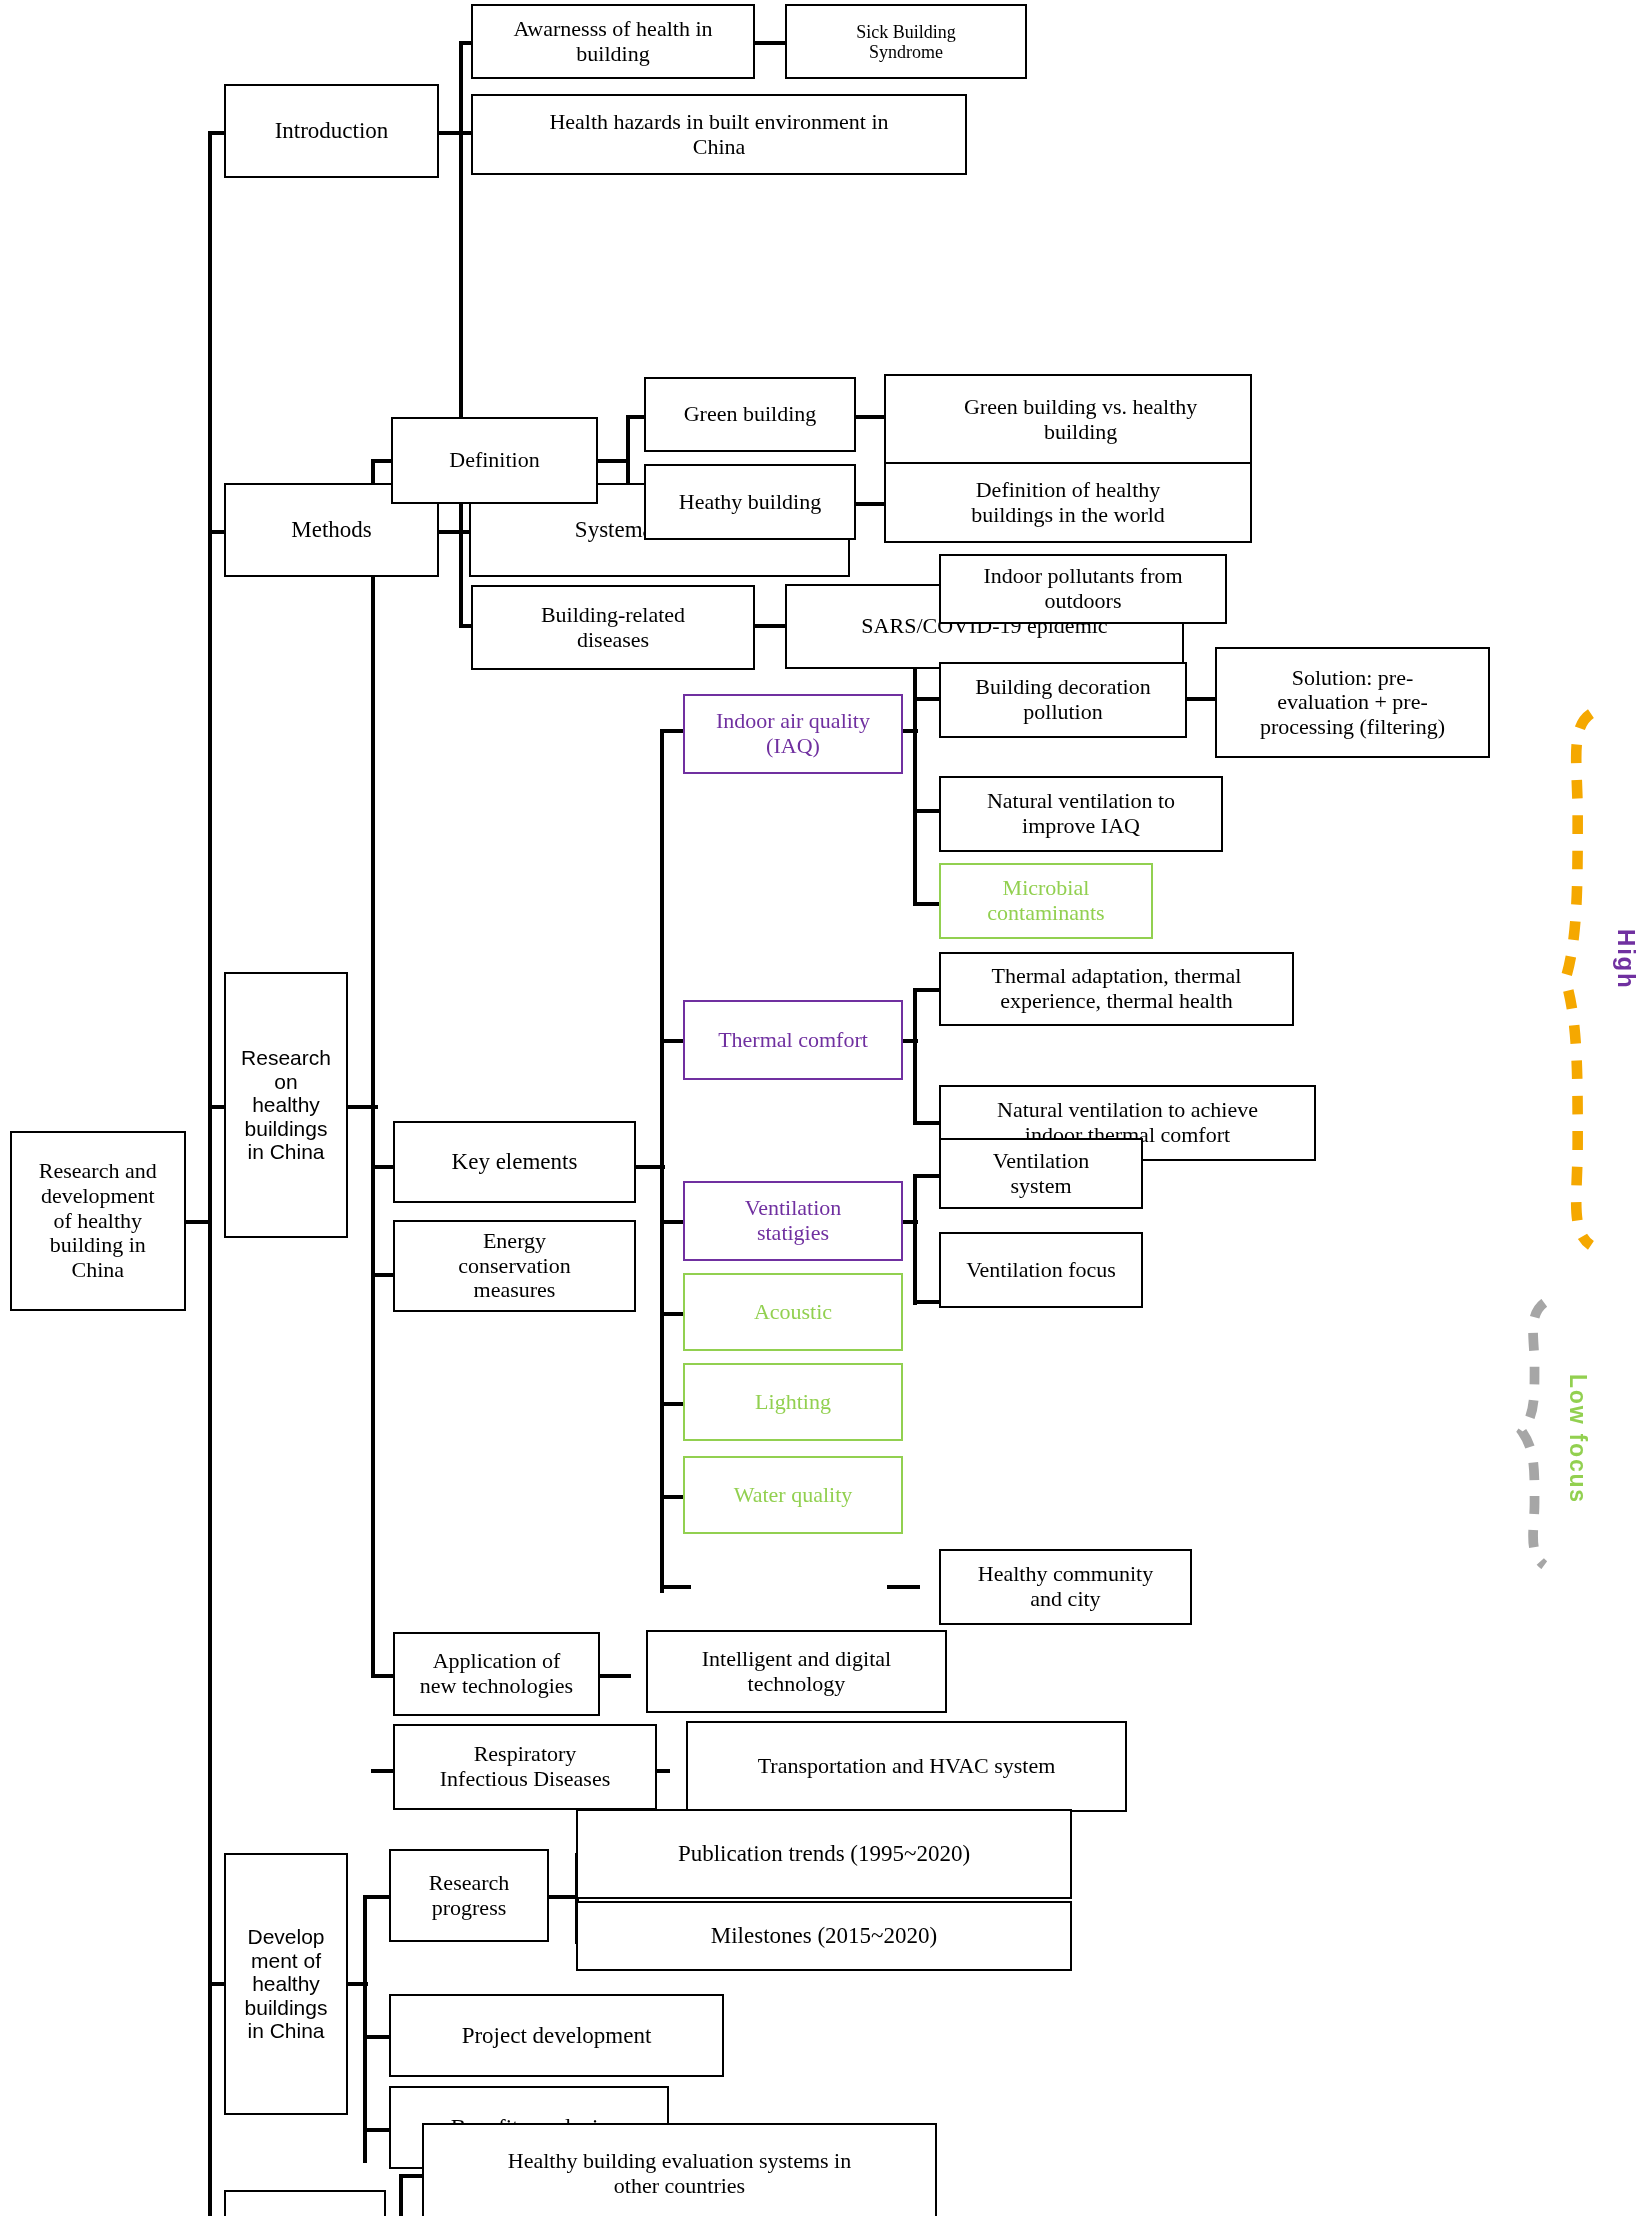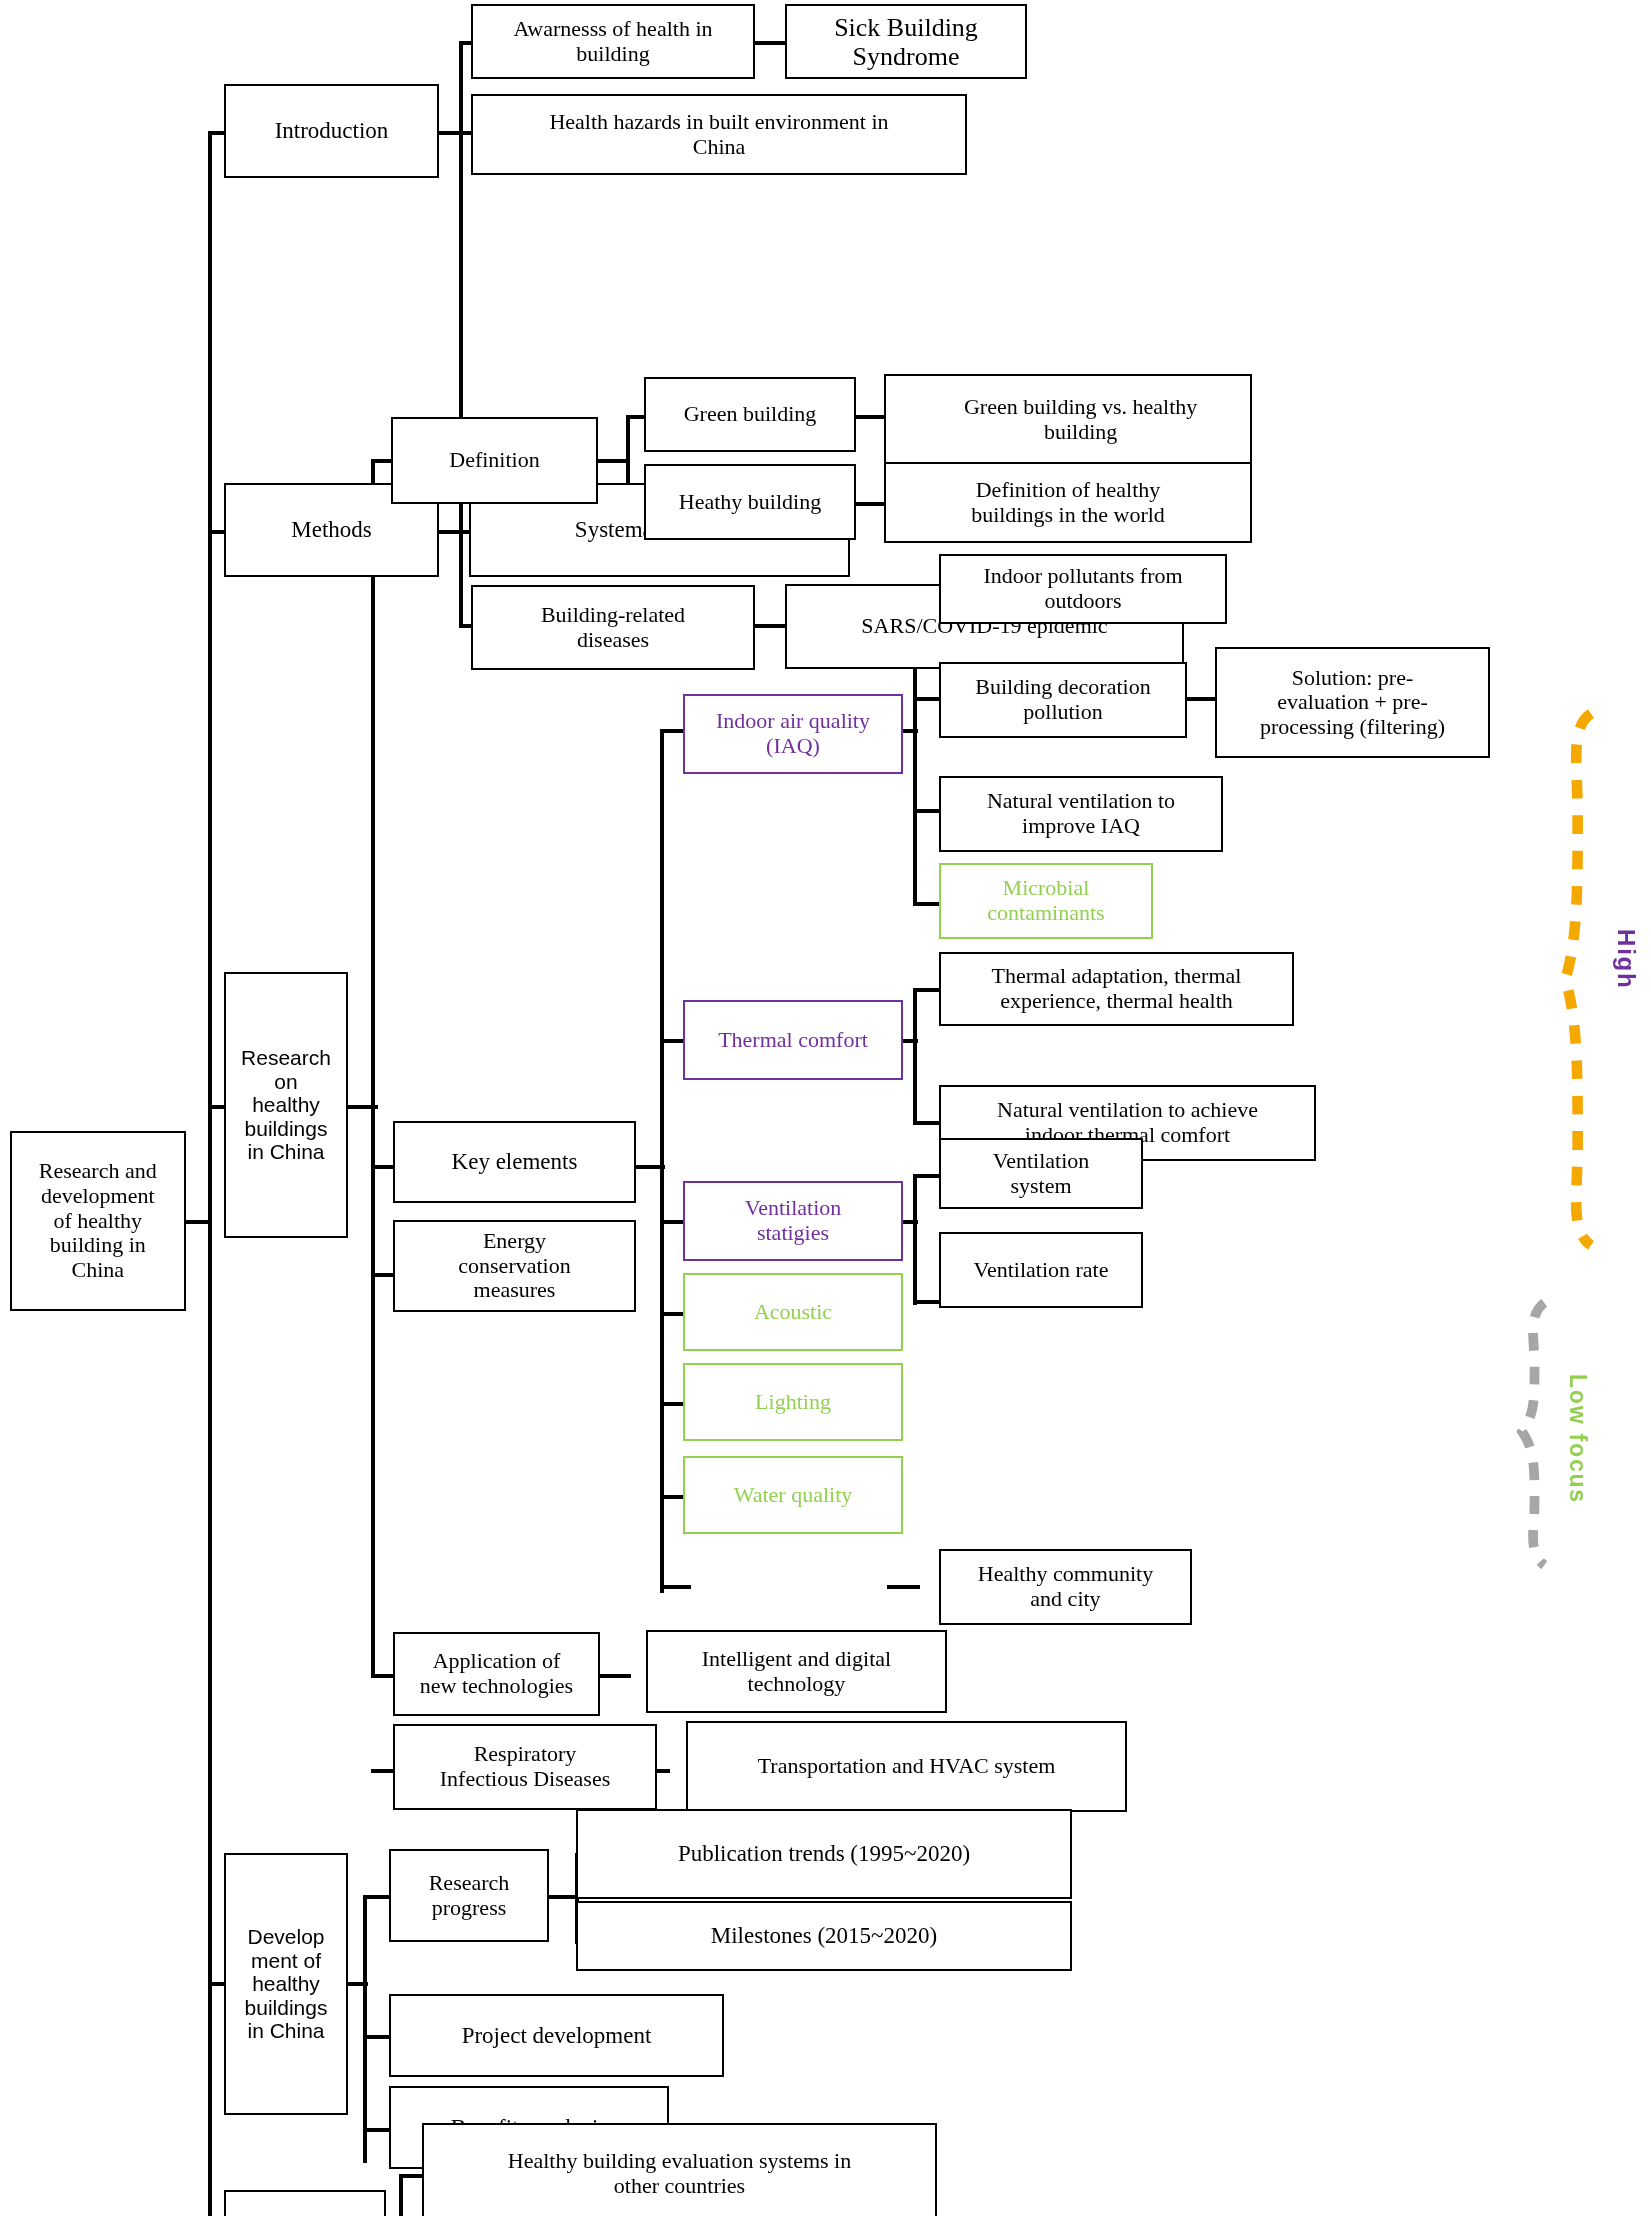--- a/index.html
+++ b/index.html
@@ -158,21 +158,21 @@
   </div>
 
   <div class="node sans" style="left:224px;top:2190px;width:162px;height:213px;font-size:21px;">
     
   </div>
 
   <div class="node" style="left:471px;top:4.4px;width:284px;height:75px;font-size:22px;">
     <span>Awarnesss of health in<br>building</span>
   </div>
 
-  <div class="node" style="left:785px;top:4.4px;width:242px;height:75px;font-size:26px;font-family:Liberation Serif, serif;">
+  <div class="node" style="left:785px;top:4.4px;width:242px;height:75px;font-size:18px;font-family:Liberation Serif, serif;">
     <span>Sick Building<br>Syndrome</span>
   </div>
 
   <div class="node" style="left:471px;top:94px;width:496px;height:81px;font-size:22px;">
     <span>Health hazards in built environment in<br>China</span>
   </div>
 
   <div class="node" style="left:471px;top:585px;width:284px;height:85px;font-size:22px;">
     <span>Building-related<br>diseases</span>
   </div>
@@ -251,21 +251,21 @@
 
   <div class="node purple" style="left:683px;top:1181px;width:220px;height:80px;font-size:22px;">
     <span>Ventilation<br>statigies</span>
   </div>
 
   <div class="node" style="left:939px;top:1138px;width:204px;height:71px;font-size:22px;">
     <span>Ventilation<br>system</span>
   </div>
 
   <div class="node" style="left:939px;top:1232px;width:204px;height:76px;font-size:22px;">
-    <span>Ventilation rate</span>
+    <span>Ventilation focus</span>
   </div>
 
   <div class="node green" style="left:683px;top:1273px;width:220px;height:78px;font-size:22px;">
     <span>Acoustic</span>
   </div>
 
   <div class="node green" style="left:683px;top:1363px;width:220px;height:78px;font-size:22px;">
     <span>Lighting</span>
   </div>
 

